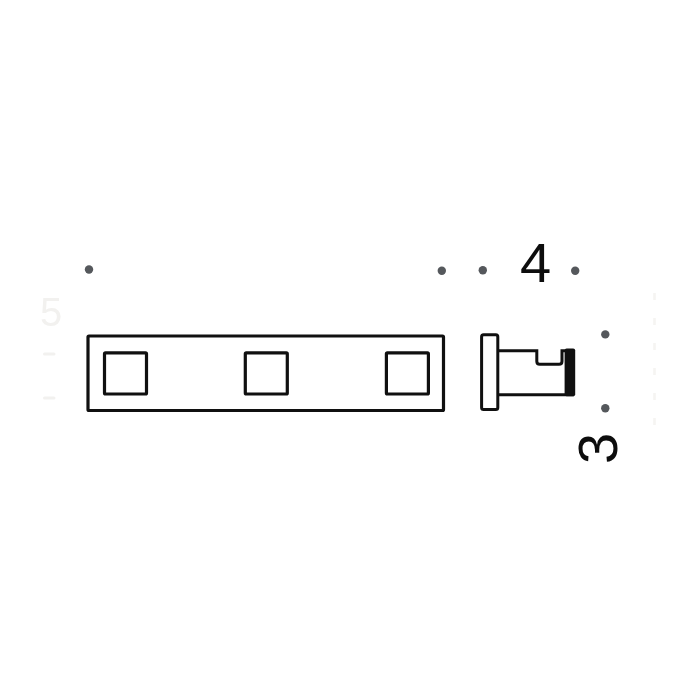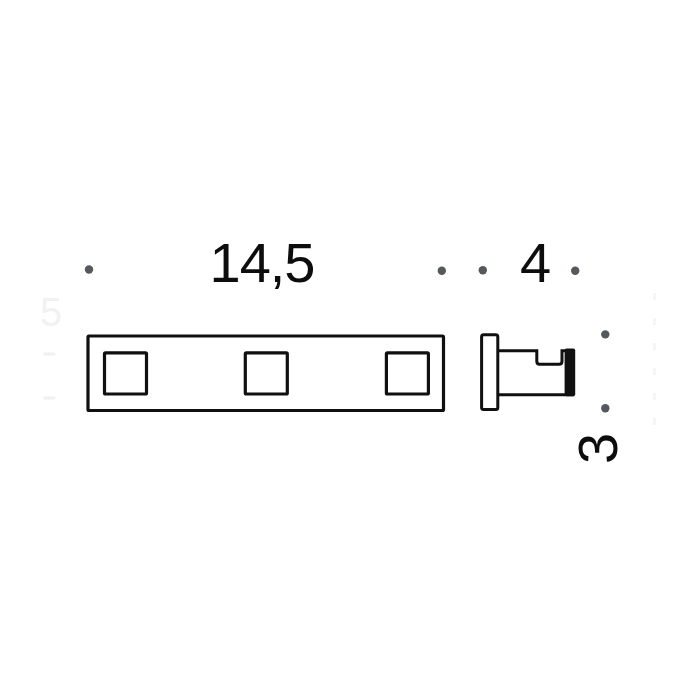--- a/index.html
+++ b/index.html
@@ -72,21 +72,20 @@
     <circle cx="482.8" cy="270.3" r="4.2" fill="#55585c"></circle>
     <circle cx="575.2" cy="270.8" r="4.2" fill="#55585c"></circle>
     <circle cx="605.3" cy="334.4" r="4.2" fill="#55585c"></circle>
     <circle cx="605.3" cy="408.3" r="4.2" fill="#55585c"></circle>
 
     <rect x="43" y="352.5" width="12.5" height="3" rx="1.5" fill="#f2f1ef"></rect>
     <rect x="43" y="396.5" width="12.5" height="3" rx="1.5" fill="#f2f1ef"></rect>
     <line x1="654.5" y1="293" x2="654.5" y2="430" stroke="#f5f4f2" stroke-width="2.6" stroke-dasharray="7 18"></line>
   </svg>
 
-  <div class="dim dim-width">14,5</div>
 
   <div class="dim dim-depth">4</div>
 
   <div class="dim dim-height">3</div>
 
   <div class="ghost-label">5</div>
 
 </div>
 
 </body></html>

